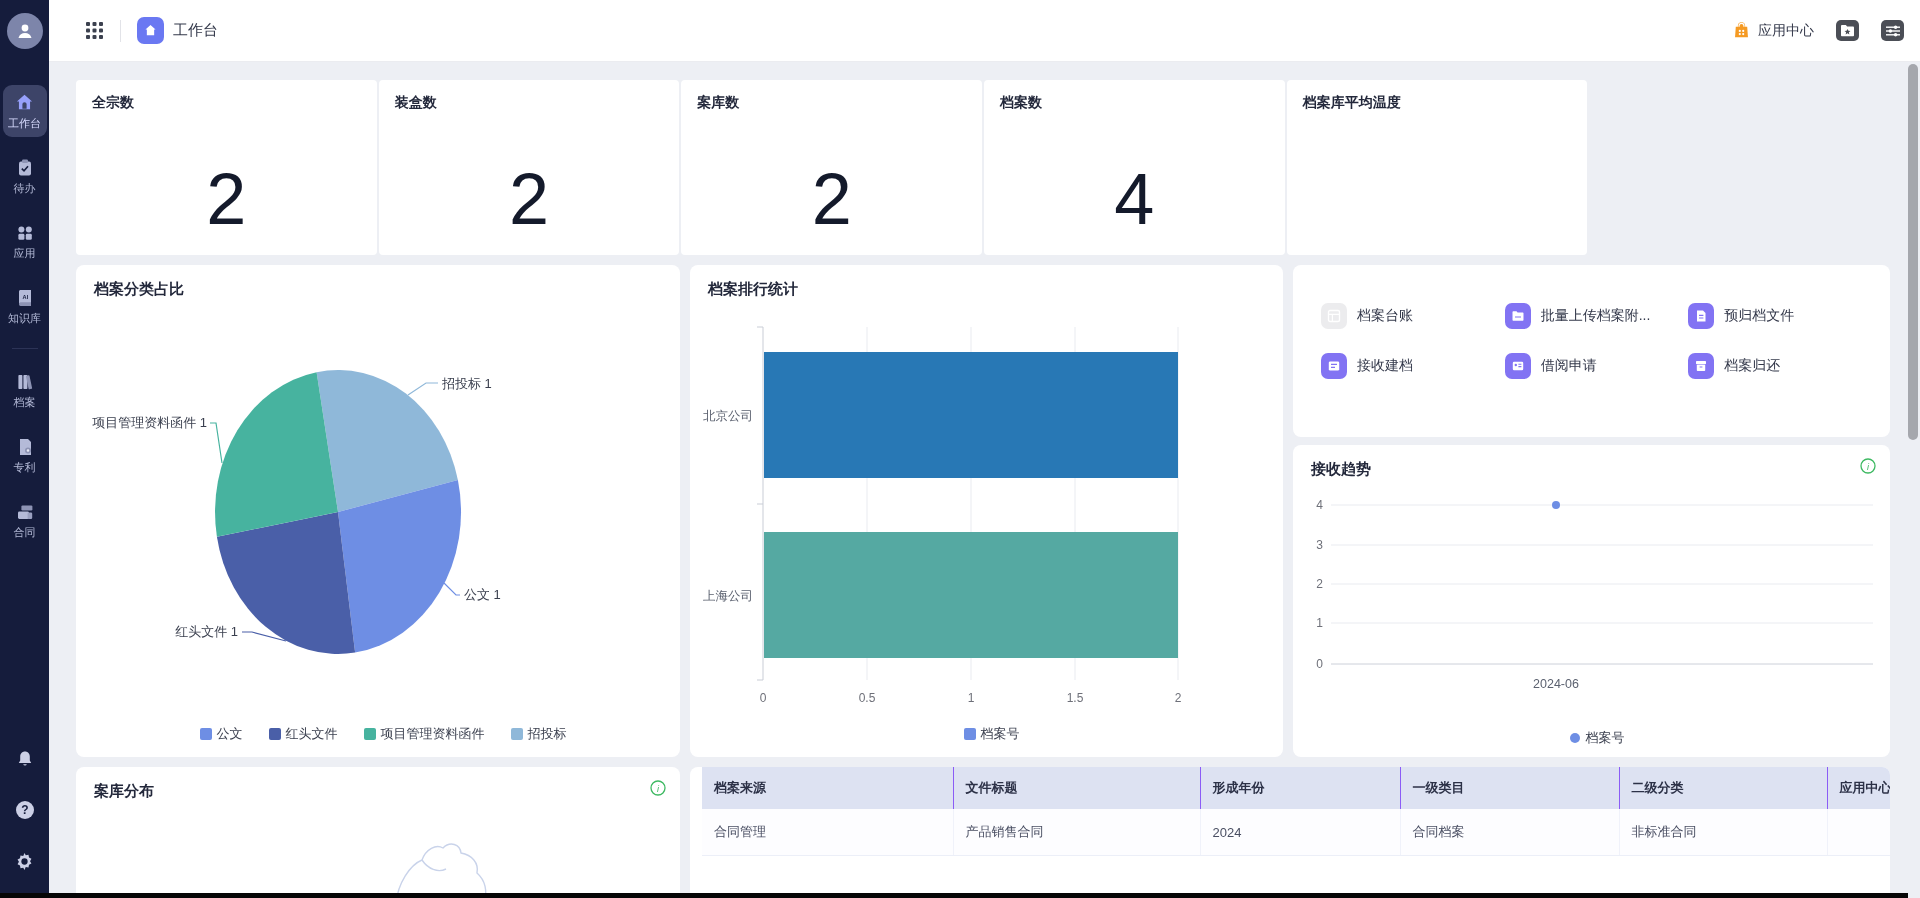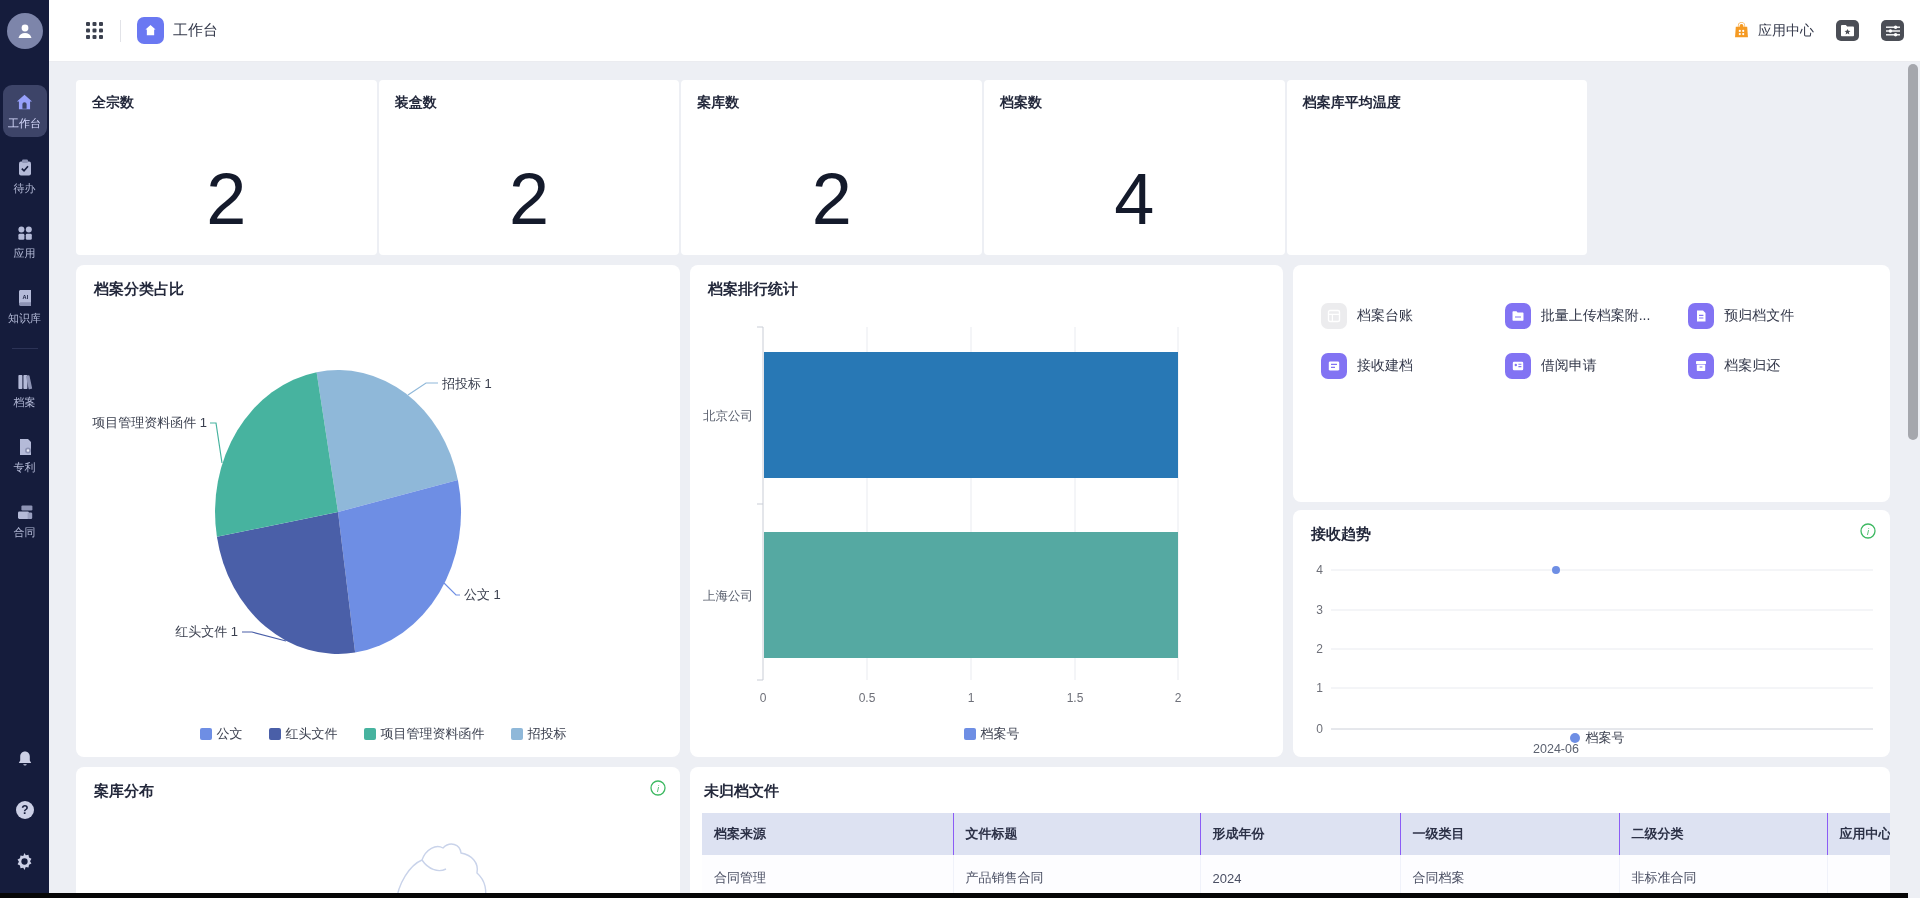--- a/index.html
+++ b/index.html
@@ -46,21 +46,21 @@
   .cards-row { display:grid; grid-template-columns:repeat(6,1fr); gap:2px; height:175px; }
   .card { background:#fff; border-radius:4px; position:relative; }
   .card .c-label { font-size:14px; font-weight:700; color:#23283b; padding:14px 0 0 16px; }
   .card .c-value { position:absolute; left:0; right:0; bottom:20px; text-align:center; color:#141a2b; }
   .card .v-big { font-size:72px; font-weight:500; line-height:1; }
   .card .v-med { font-size:42px; font-weight:500; line-height:1; }
   .card .v-unit { font-size:11px; color:#3c4152; position:relative; top:-10px; margin-left:2px; }
 
   .row2 { margin-top:10px; display:grid; grid-template-columns:604px 593px 597px; gap:10px; height:492px; }
   .col-right { display:flex; flex-direction:column; gap:8px; }
-  .panel-actions { height:237px; }
+  .panel-actions { height:172px; }
   .panel-trend { flex:1; }
 
   .legend-row { position:absolute; left:0; right:0; bottom:14px; display:flex; justify-content:center;
                 align-items:center; gap:16px; }
   .legend-item { display:flex; align-items:center; gap:5px; cursor:pointer;padding-left:10px; }
   .legend-item span { font-size:13px; color:#3a3f4e; }
 
   .act-grid { display:grid; grid-template-columns:repeat(3,1fr); row-gap:24px; padding:38px 18px 0 28px; }
   .act-item { display:flex; align-items:center; gap:10px; cursor:pointer; }
   .act-icon { width:26px; height:26px; border-radius:7px; display:flex; align-items:center;
@@ -469,21 +469,20 @@
           <path d="M316,130 L320,100 C322,80 334,62 346,57 C350,46 360,41 367,45 C374,38 384,41 385,50 C396,52 403,60 401,70 C409,77 412,88 408,100 L404,112 L400,130"></path>
           <path d="M346,57 C352,66 362,70 370,66"></path>
           <path d="M408,100 C440,104 470,116 480,130"></path>
           <path d="M150,130 L152,120 C154,112 162,112 164,120 L166,130"></path>
         </g>
       </svg>
     </section>
 
     <section class="panel">
       <div class="tbl-wrap">
-        <div class="tbl-title">未归档文件</div>
         <table class="data">
           <colgroup>
               <col style="width:251px">
               <col style="width:247px">
               <col style="width:200px">
               <col style="width:219px">
               <col style="width:208px">
               <col style="width:85px">
             </colgroup>
           <thead>

